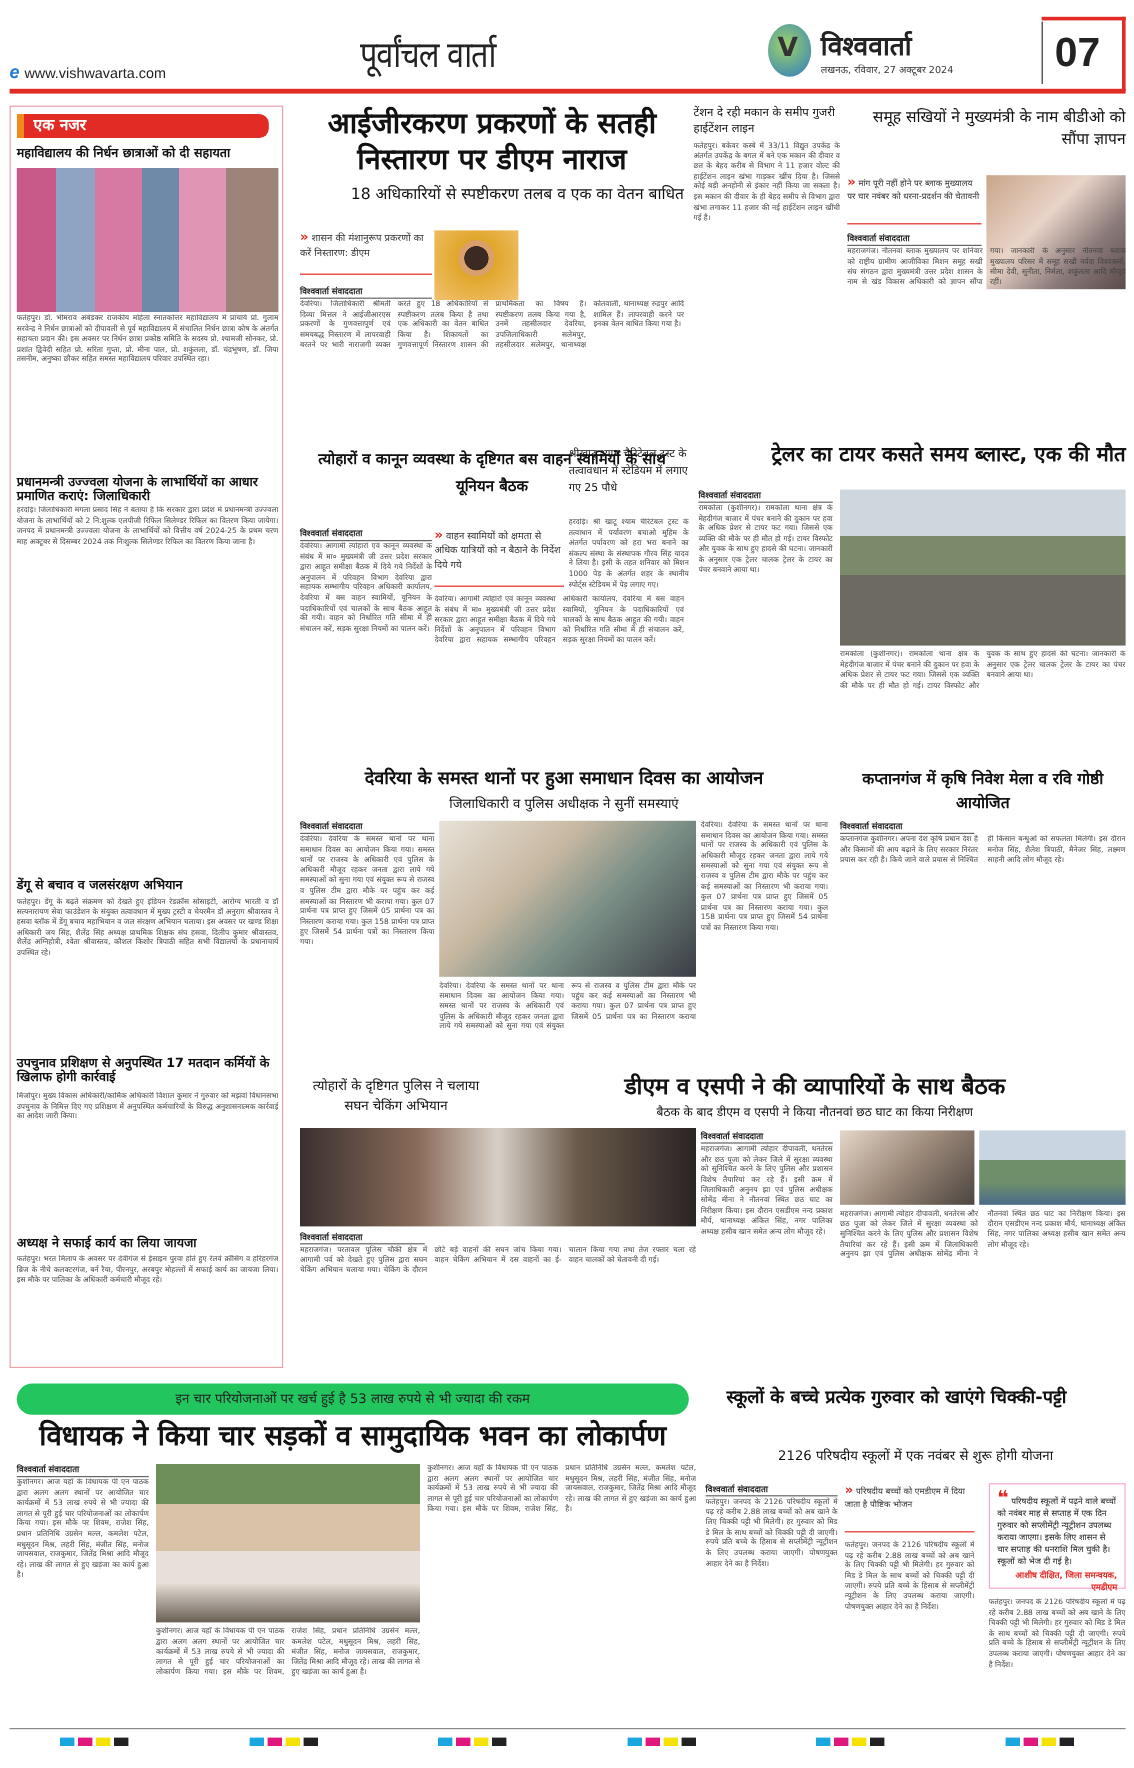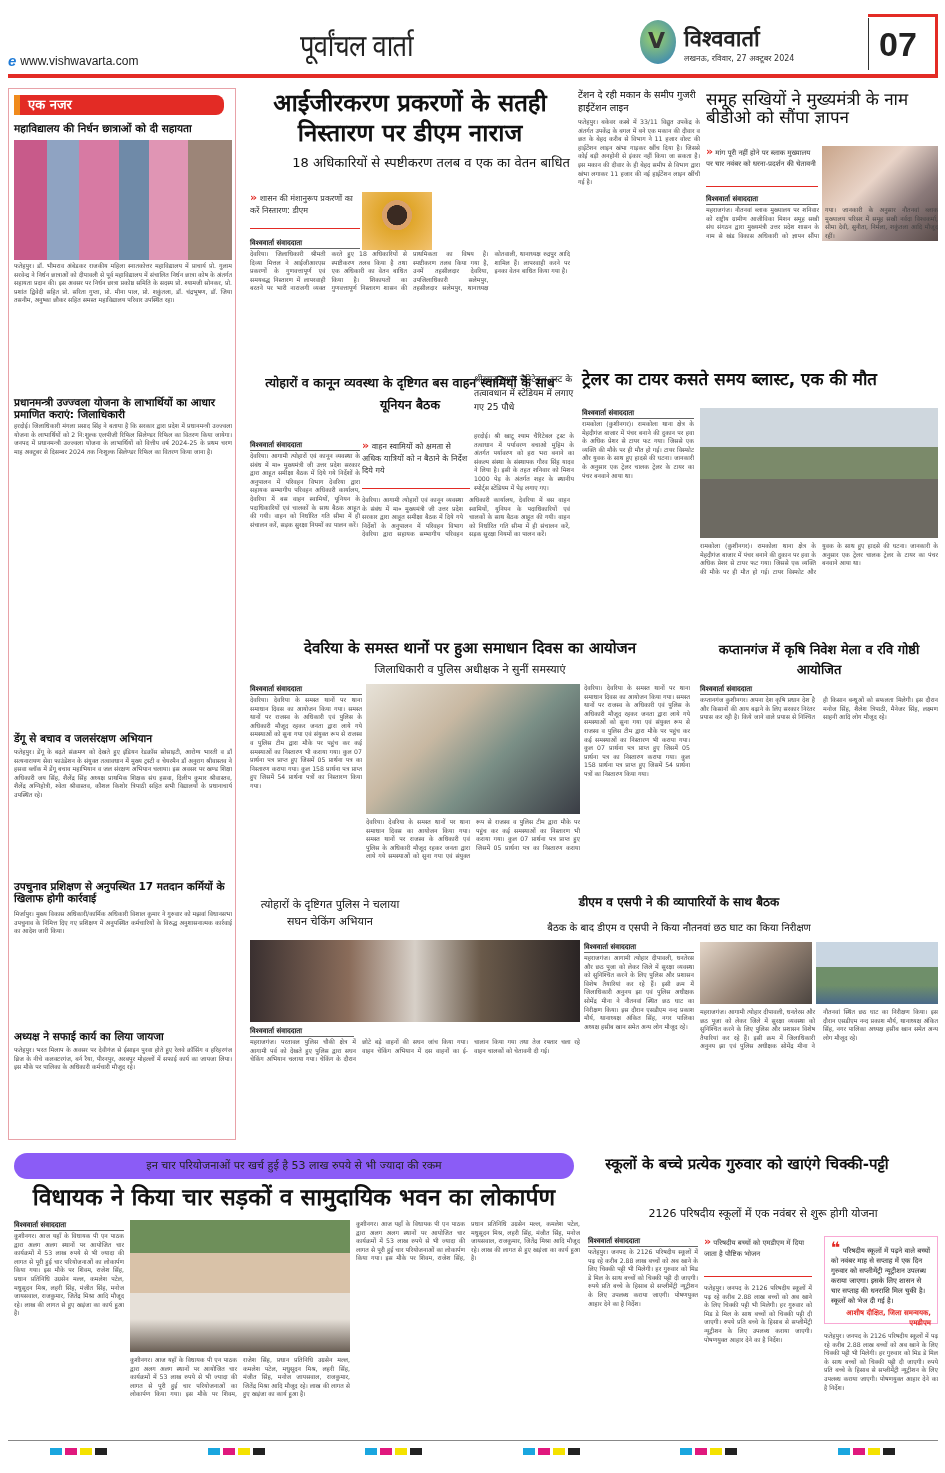--- a/index.html
+++ b/index.html
@@ -19,21 +19,21 @@
 .leftcol{left:8px;top:88px;width:228px;height:1052px;border:1px solid #e8a2a8}
 .tag{left:14px;top:95px;width:210px;height:20px;background:#e32b25;border-left:6px solid #f08a1c;border-radius:0 8px 8px 0;color:#fff;font-weight:bold;font-size:13px;padding-left:8px;line-height:20px}
 .hl{font-family:"DejaVu Sans",sans-serif;color:#111;line-height:1.15}
 .body{font-size:6.2px;line-height:8.6px;color:#444;text-align:justify;overflow:hidden}
 .photo{background:linear-gradient(135deg,#8a7d6d,#c9b59c 40%,#6f7f8c 70%,#3c4a3a)}
 .byline{font-size:7px;font-weight:bold;color:#222;border-bottom:1px solid #666;padding-bottom:1px}
 .sub{font-size:8px;color:#333;line-height:12px}
 .chev{color:#e32b25;font-weight:bold;font-size:11px}
 .redline{height:1px;background:#e32b25}
 .hr{height:1px;background:#888}
-.banner{left:14px;top:1153px;width:560px;height:26px;background:#8b5cf6;border-radius:13px;text-align:center;font-size:11px;line-height:26px}
+.banner{left:14px;top:1153px;width:560px;height:26px;background:#22c55e;border-radius:13px;text-align:center;font-size:11px;line-height:26px}
 .quote{border:1px solid #f9a8d4;padding:6px;font-size:7px;line-height:10px}
 .reg{display:flex;gap:3px;align-items:center}
 .reg span{width:12px;height:7px;display:inline-block}
 </style>
 </head>
 <body>
 
 <div class="abs masthead">
   <div class="abs url">
     <span class="e">e</span>
@@ -73,38 +73,38 @@
 <div class="abs hl" style="left:250px;top:156px;width:320px;font-size:13px;text-align:right">18 अधिकारियों से स्पष्टीकरण तलब व एक का वेतन बाधित</div>
 <div class="abs sub" style="left:250px;top:192px;width:110px"><span class="chev">»</span> <span>शासन की मंशानुरूप प्रकरणों का करें निस्तारण: डीएम</span></div>
 <div class="abs redline" style="left:250px;top:228px;width:110px"></div>
 <div class="abs photo" style="left:362px;top:192px;width:70px;height:58px;background:radial-gradient(circle at 50% 40%,#3a2a22 0 20%,#d9a06a 21% 30%,#e0a62a 31%,#f2c270 100%)"></div>
 <div class="abs byline" style="left:250px;top:238px;width:110px">विश्ववार्ता संवाददाता</div>
 <div class="abs body" style="left:250px;top:250px;width:320px;height:110px;column-count:4;column-gap:6px">देवरिया। जिलाधिकारी श्रीमती दिव्या मित्तल ने आईजीआरएस प्रकरणों के गुणवत्तापूर्ण एवं समयबद्ध निस्तारण में लापरवाही बरतने पर भारी नाराजगी व्यक्त करते हुए 18 अधिकारियों से स्पष्टीकरण तलब किया है तथा एक अधिकारी का वेतन बाधित किया है। शिकायतों का गुणवत्तापूर्ण निस्तारण शासन की प्राथमिकता का विषय है। स्पष्टीकरण तलब किया गया है, उनमें तहसीलदार देवरिया, उपजिलाधिकारी सलेमपुर, तहसीलदार सलेमपुर, थानाध्यक्ष कोतवाली, थानाध्यक्ष रुद्रपुर आदि शामिल हैं। लापरवाही करने पर इनका वेतन बाधित किया गया है।</div>
 
 <div class="abs hl" style="left:578px;top:88px;width:122px;font-size:9.5px;line-height:13px">टेंशन दे रही मकान के समीप गुजरी हाईटेंशन लाइन</div>
 <div class="abs body" style="left:578px;top:118px;width:122px;height:240px">फतेहपुर। बकेवर कस्बे में 33/11 विद्युत उपकेंद्र के अंतर्गत उपकेंद्र के बगल में बने एक मकान की दीवार व छत के बेहद करीब से विभाग ने 11 हजार वोल्ट की हाईटेंशन लाइन खंभा गाड़कर खींच दिया है। जिससे कोई बड़ी अनहोनी से इंकार नहीं किया जा सकता है। इस मकान की दीवार के ही बेहद समीप से विभाग द्वारा खंभा लगाकर 11 हजार की नई हाईटेंशन लाइन खींची गई है।</div>
 
-<div class="abs hl" style="left:706px;top:90px;width:232px;font-size:17px;text-align:left;line-height:18px">समूह सखियों ने मुख्यमंत्री के नाम बीडीओ को सौंपा ज्ञापन</div>
+<div class="abs hl" style="left:706px;top:90px;width:232px;font-size:13px;text-align:right;line-height:18px">समूह सखियों ने मुख्यमंत्री के नाम बीडीओ को सौंपा ज्ञापन</div>
 <div class="abs sub" style="left:706px;top:146px;width:112px;font-size:7px;line-height:11px"><span class="chev">»</span> <span>मांग पूरी नहीं होने पर ब्लाक मुख्यालय पर चार नवंबर को धरना-प्रदर्शन की चेतावनी</span></div>
 <div class="abs redline" style="left:706px;top:186px;width:112px"></div>
 <div class="abs photo" style="left:822px;top:146px;width:116px;height:95px;background:linear-gradient(135deg,#c9a58a,#e9d4c8 40%,#8b7a7a 70%,#5a4c4a)"></div>
 <div class="abs byline" style="left:706px;top:194px;width:112px">विश्ववार्ता संवाददाता</div>
 <div class="abs body" style="left:706px;top:206px;width:232px;height:150px;column-count:2;column-gap:6px">महराजगंज। नौतनवां ब्लाक मुख्यालय पर शनिवार को राष्ट्रीय ग्रामीण आजीविका मिशन समूह सखी संघ संगठन द्वारा मुख्यमंत्री उत्तर प्रदेश शासन के नाम से खंड विकास अधिकारी को ज्ञापन सौंपा गया। जानकारी के अनुसार नौतनवां ब्लाक मुख्यालय परिसर में समूह सखी नर्वदा विश्वकर्मा, सीमा देवी, सुनीता, निर्मला, शकुंतला आदि मौजूद रहीं।</div>
 
 <div class="abs hl" style="left:250px;top:372px;width:320px;font-size:12.5px;font-weight:bold;text-align:center;line-height:22px">त्योहारों व कानून व्यवस्था के दृष्टिगत बस वाहन स्वामियों के साथ यूनियन बैठक</div>
 <div class="abs byline" style="left:250px;top:440px;width:110px">विश्ववार्ता संवाददाता</div>
 <div class="abs sub" style="left:362px;top:440px;width:108px"><span class="chev">»</span> <span>वाहन स्वामियों को क्षमता से अधिक यात्रियों को न बैठाने के निर्देश दिये गये</span></div>
 <div class="abs redline" style="left:362px;top:488px;width:108px"></div>
 <div class="abs body" style="left:250px;top:452px;width:110px;height:172px">देवरिया। आगामी त्योहारों एवं कानून व्यवस्था के संबंध में मा० मुख्यमंत्री जी उत्तर प्रदेश सरकार द्वारा आहूत समीक्षा बैठक में दिये गये निर्देशों के अनुपालन में परिवहन विभाग देवरिया द्वारा सहायक सम्भागीय परिवहन अधिकारी कार्यालय, देवरिया में बस वाहन स्वामियों, यूनियन के पदाधिकारियों एवं चालकों के साथ बैठक आहूत की गयी। वाहन को निर्धारित गति सीमा में ही संचालन करें, सड़क सुरक्षा नियमों का पालन करें।</div>
 <div class="abs body" style="left:362px;top:496px;width:208px;height:128px;column-count:2;column-gap:6px">देवरिया। आगामी त्योहारों एवं कानून व्यवस्था के संबंध में मा० मुख्यमंत्री जी उत्तर प्रदेश सरकार द्वारा आहूत समीक्षा बैठक में दिये गये निर्देशों के अनुपालन में परिवहन विभाग देवरिया द्वारा सहायक सम्भागीय परिवहन अधिकारी कार्यालय, देवरिया में बस वाहन स्वामियों, यूनियन के पदाधिकारियों एवं चालकों के साथ बैठक आहूत की गयी। वाहन को निर्धारित गति सीमा में ही संचालन करें, सड़क सुरक्षा नियमों का पालन करें।</div>
 
 <div class="abs hl" style="left:474px;top:372px;width:100px;font-size:9px;text-align:left;line-height:14px">श्रीखाटू श्याम चैरिटेबल ट्रस्ट के तत्वावधान में स्टेडियम में लगाए गए 25 पौधे</div>
 <div class="abs body" style="left:474px;top:432px;width:100px;height:192px">हरदोई। श्री खाटू श्याम चैरिटेबल ट्रस्ट के तत्वाधान में पर्यावरण बचाओ मुहिम के अंतर्गत पर्यावरण को हरा भरा बनाने का संकल्प संस्था के संस्थापक गौरव सिंह यादव ने लिया है। इसी के तहत शनिवार को मिशन 1000 पेड़ के अंतर्गत शहर के स्थानीय स्पोर्ट्स स्टेडियम में पेड़ लगाए गए।</div>
 
-<div class="abs hl" style="left:582px;top:370px;width:356px;font-size:17px;font-weight:bold;text-align:left">ट्रेलर का टायर कसते समय ब्लास्ट, एक की मौत</div>
+<div class="abs hl" style="left:582px;top:370px;width:356px;font-size:17px;font-weight:bold;text-align:right">ट्रेलर का टायर कसते समय ब्लास्ट, एक की मौत</div>
 <div class="abs byline" style="left:582px;top:408px;width:112px">विश्ववार्ता संवाददाता</div>
 <div class="abs body" style="left:582px;top:420px;width:112px;height:125px">रामकोला (कुशीनगर)। रामकोला थाना क्षेत्र के मेहदीगंज बाजार में पंचर बनाने की दुकान पर हवा के अधिक प्रेशर से टायर फट गया। जिससे एक व्यक्ति की मौके पर ही मौत हो गई। टायर विस्फोट और युवक के साथ हुए हादसे की घटना। जानकारी के अनुसार एक ट्रेलर चालक ट्रेलर के टायर का पंचर बनवाने आया था।</div>
 <div class="abs photo" style="left:700px;top:408px;width:238px;height:130px;background:linear-gradient(180deg,#cfd7de 0 30%,#7b8a6a 30% 55%,#6d6a62 55%)"></div>
 <div class="abs body" style="left:700px;top:542px;width:238px;height:82px;column-count:2;column-gap:6px">रामकोला (कुशीनगर)। रामकोला थाना क्षेत्र के मेहदीगंज बाजार में पंचर बनाने की दुकान पर हवा के अधिक प्रेशर से टायर फट गया। जिससे एक व्यक्ति की मौके पर ही मौत हो गई। टायर विस्फोट और युवक के साथ हुए हादसे की घटना। जानकारी के अनुसार एक ट्रेलर चालक ट्रेलर के टायर का पंचर बनवाने आया था।</div>
 
 <div class="abs hl" style="left:250px;top:640px;width:440px;font-size:15px;font-weight:bold;text-align:center">देवरिया के समस्त थानों पर हुआ समाधान दिवस का आयोजन</div>
 <div class="abs hl" style="left:250px;top:664px;width:440px;font-size:11px;text-align:center">जिलाधिकारी व पुलिस अधीक्षक ने सुनीं समस्याएं</div>
 <div class="abs byline" style="left:250px;top:684px;width:112px">विश्ववार्ता संवाददाता</div>
 <div class="abs body" style="left:250px;top:696px;width:112px;height:172px">देवरिया। देवरिया के समस्त थानों पर थाना समाधान दिवस का आयोजन किया गया। समस्त थानों पर राजस्व के अधिकारी एवं पुलिस के अधिकारी मौजूद रहकर जनता द्वारा लाये गये समस्याओं को सुना गया एवं संयुक्त रूप से राजस्व व पुलिस टीम द्वारा मौके पर पहुंच कर कई समस्याओं का निस्तारण भी कराया गया। कुल 07 प्रार्थना पत्र प्राप्त हुए जिसमें 05 प्रार्थना पत्र का निस्तारण कराया गया। कुल 158 प्रार्थना पत्र प्राप्त हुए जिसमें 54 प्रार्थना पत्रों का निस्तारण किया गया।</div>
 <div class="abs photo" style="left:366px;top:684px;width:214px;height:130px;background:linear-gradient(135deg,#e7e2d8,#c8b8a2 35%,#7a8f86 60%,#3a3d45)"></div>
@@ -113,21 +113,21 @@
 
 <div class="abs hl" style="left:700px;top:640px;width:238px;font-size:13px;font-weight:bold;text-align:center;line-height:20px">कप्तानगंज में कृषि निवेश मेला व रवि गोष्ठी आयोजित</div>
 <div class="abs byline" style="left:700px;top:684px;width:112px">विश्ववार्ता संवाददाता</div>
 <div class="abs body" style="left:700px;top:696px;width:238px;height:172px;column-count:2;column-gap:8px">कप्तानगंज कुशीनगर। अपना देश कृषि प्रधान देश है और किसानों की आय बढ़ाने के लिए सरकार निरंतर प्रयास कर रही है। किये जाने वाले प्रयास से निश्चित ही किसान बन्धुओं को सफलता मिलेगी। इस दौरान मनोज सिंह, शैलेश त्रिपाठी, मैनेजर सिंह, लक्ष्मण साहनी आदि लोग मौजूद रहे।</div>
 
 <div class="abs hl" style="left:250px;top:896px;width:160px;font-size:11px;text-align:center;line-height:17px">त्योहारों के दृष्टिगत पुलिस ने चलाया सघन चेकिंग अभियान</div>
 <div class="abs photo" style="left:250px;top:940px;width:330px;height:82px;background:linear-gradient(90deg,#3a3030,#8a6c5a 30%,#d7d0c8 50%,#6a5a4a 70%,#2a2424)"></div>
 <div class="abs byline" style="left:250px;top:1026px;width:104px">विश्ववार्ता संवाददाता</div>
 <div class="abs body" style="left:250px;top:1038px;width:330px;height:100px;column-count:3;column-gap:6px">महराजगंज। परतावल पुलिस चौकी क्षेत्र में आगामी पर्व को देखते हुए पुलिस द्वारा सघन चेकिंग अभियान चलाया गया। चेकिंग के दौरान छोटे बड़े वाहनों की सघन जांच किया गया। वाहन चेकिंग अभियान में दस वाहनों का ई-चालान किया गया तथा तेज रफ्तार चला रहे वाहन चालकों को चेतावनी दी गई।</div>
 
-<div class="abs hl" style="left:420px;top:896px;width:518px;font-size:12px;font-weight:bold;text-align:center">डीएम व एसपी ने की व्यापारियों के साथ बैठक</div>
+<div class="abs hl" style="left:420px;top:896px;width:518px;font-size:19px;font-weight:bold;text-align:center">डीएम व एसपी ने की व्यापारियों के साथ बैठक</div>
 <div class="abs hl" style="left:420px;top:922px;width:518px;font-size:10px;text-align:center">बैठक के बाद डीएम व एसपी ने किया नौतनवां छठ घाट का किया निरीक्षण</div>
 <div class="abs byline" style="left:584px;top:942px;width:110px">विश्ववार्ता संवाददाता</div>
 <div class="abs body" style="left:584px;top:954px;width:110px;height:184px">महराजगंज। आगामी त्योहार दीपावली, धनतेरस और छठ पूजा को लेकर जिले में सुरक्षा व्यवस्था को सुनिश्चित करने के लिए पुलिस और प्रशासन विशेष तैयारियां कर रहे हैं। इसी क्रम में जिलाधिकारी अनुनय झा एवं पुलिस अधीक्षक सोमेंद्र मीना ने नौतनवां स्थित छठ घाट का निरीक्षण किया। इस दौरान एसडीएम नन्द प्रकाश मौर्य, थानाध्यक्ष अंकित सिंह, नगर पालिका अध्यक्ष हसीब खान समेत अन्य लोग मौजूद रहे।</div>
 <div class="abs photo" style="left:700px;top:942px;width:112px;height:62px;background:linear-gradient(135deg,#e4d6c8,#9a8778 50%,#4c4540)"></div>
 <div class="abs photo" style="left:816px;top:942px;width:122px;height:62px;background:linear-gradient(180deg,#c9d6e2 0 40%,#6f8f6a 40% 70%,#4a6a8a)"></div>
 <div class="abs body" style="left:700px;top:1008px;width:238px;height:130px;column-count:2;column-gap:8px">महराजगंज। आगामी त्योहार दीपावली, धनतेरस और छठ पूजा को लेकर जिले में सुरक्षा व्यवस्था को सुनिश्चित करने के लिए पुलिस और प्रशासन विशेष तैयारियां कर रहे हैं। इसी क्रम में जिलाधिकारी अनुनय झा एवं पुलिस अधीक्षक सोमेंद्र मीना ने नौतनवां स्थित छठ घाट का निरीक्षण किया। इस दौरान एसडीएम नन्द प्रकाश मौर्य, थानाध्यक्ष अंकित सिंह, नगर पालिका अध्यक्ष हसीब खान समेत अन्य लोग मौजूद रहे।</div>
 
 <div class="abs banner">इन चार परियोजनाओं पर खर्च हुई है 53 लाख रुपये से भी ज्यादा की रकम</div>
 <div class="abs hl" style="left:14px;top:1184px;width:560px;font-size:23px;font-weight:bold;text-align:center">विधायक ने किया चार सड़कों व सामुदायिक भवन का लोकार्पण</div>
 <div class="abs byline" style="left:14px;top:1220px;width:110px">विश्ववार्ता संवाददाता</div>

